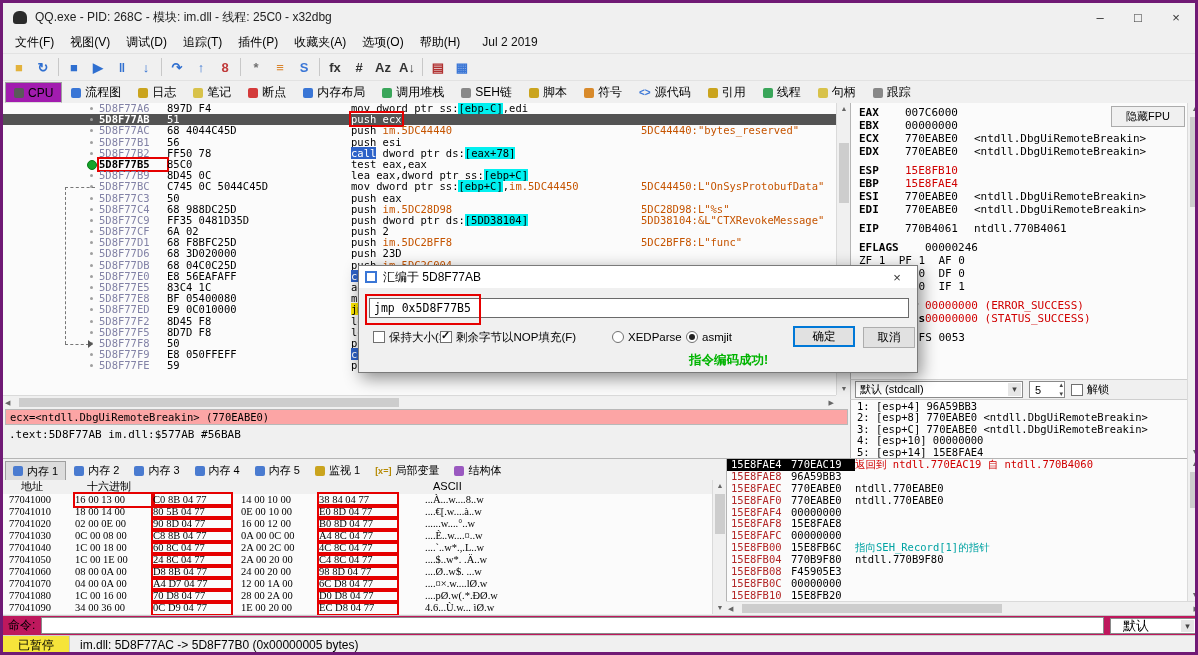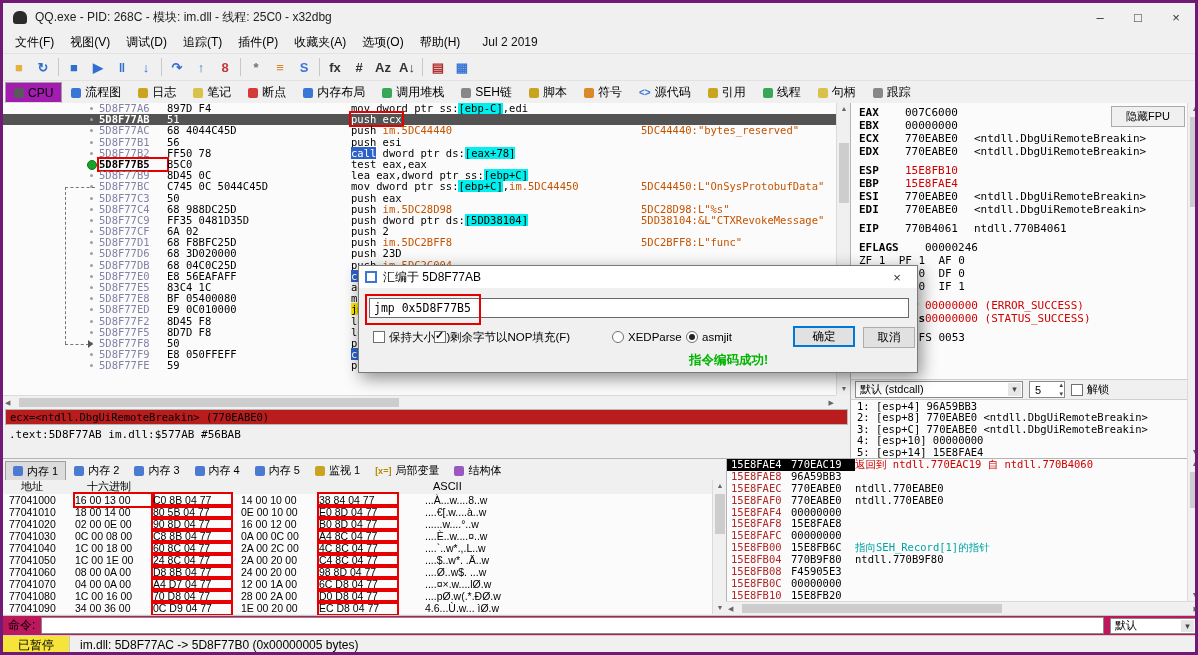--- a/index.html
+++ b/index.html
@@ -61,21 +61,21 @@
   .sbh::after{content:"▶";position:absolute;right:2px;top:0;font-size:7px;color:#666;line-height:13px;}
   .sbthumb{position:absolute;background:#cdcdcd;}
   #dvscroll{left:833px;top:100px;width:14px;height:292px;}
   #dhscroll{left:0;top:392px;width:833px;height:13px;}
   #rvscroll{left:1184px;top:100px;width:14px;height:355px;}
   #dumpvs{left:709px;top:477px;width:14px;height:134px;}
   #stackvs{left:1184px;top:455px;width:14px;height:143px;}
   #stackhs{left:723px;top:598px;width:475px;height:13px;}
 
   
-  #infobox{position:absolute;left:2px;top:406px;width:843px;height:16px;background:#b91c1c;border:1px solid #b8b8b8;
+  #infobox{position:absolute;left:2px;top:406px;width:843px;height:16px;background:#fca5a5;border:1px solid #b8b8b8;
            font-family:"DejaVu Sans Mono",monospace;font-size:10.5px;line-height:14px;padding-left:4px;box-sizing:border-box;}
   #addrline{position:absolute;left:2px;top:424px;height:16px;font-family:"DejaVu Sans Mono",monospace;font-size:11px;line-height:16px;padding-left:4px;}
 
   
   #registers{position:absolute;left:847px;top:100px;width:337px;height:276px;background:#fbfbfb;overflow:hidden;border-left:1px solid #b5b5b5;box-sizing:border-box;}
   #reglines{padding:3px 0 0 8px;}
   .regline{height:13px;line-height:13px;font-family:"DejaVu Sans Mono",monospace;font-size:11px;white-space:pre;}
   .rgap{height:6px;}
   .rname{display:inline-block;width:46px;font-weight:bold;}
   .rname.wide{width:66px;}
@@ -101,58 +101,58 @@
   #memtabs{position:absolute;left:0;top:455px;width:723px;height:22px;display:flex;align-items:flex-end;gap:1px;padding-left:2px;
            border-top:1px solid #b5b5b5;background:#f0f0f0;box-sizing:border-box;}
   .btab{display:inline-flex;align-items:center;gap:4px;padding:2px 7px;height:19px;box-sizing:border-box;font-size:11px;}
   .btab.on{background:#dcdcdc;border:1px solid #9f9f9f;border-bottom:none;}
   .bti{width:10px;height:10px;border-radius:2px;display:inline-block;}
   .bti.txt{width:auto;height:auto;font-size:9px;font-weight:bold;background:transparent;}
   #dumphdr{position:absolute;left:0;top:477px;width:709px;height:14px;background:#f0f0f0;border-bottom:1px solid #d0d0d0;font-size:11px;}
   #dumphdr span{position:absolute;top:0;line-height:13px;}
   #dh-addr{left:18px;} #dh-hex{left:84px;} #dh-ascii{left:430px;}
   #dumprows{position:absolute;left:0;top:491px;width:709px;height:120px;background:#fbfbfb;}
-  .durow{display:flex;height:12px;line-height:12px;font-family:Liberation Sans, sans-serif;font-size:10.5px;white-space:pre;}
+  .durow{display:flex;height:12px;line-height:12px;font-family:Liberation Serif, serif;font-size:10.5px;white-space:pre;}
   .duaddr{width:66px;flex:none;padding-left:6px;}
   .dug{width:78px;flex:none;}
   .dug.gap{margin-left:10px;}
   .duascii{margin-left:28px;}
   .rbx{outline:2px solid #e60000;}
   #stack{position:absolute;left:723px;top:455px;width:461px;height:143px;background:#fbfbfb;border-top:1px solid #b5b5b5;
          border-left:1px solid #b5b5b5;box-sizing:border-box;overflow:hidden;}
   .strow{display:flex;height:11.9px;line-height:11.9px;font-family:"DejaVu Sans Mono",monospace;font-size:10.5px;white-space:pre;}
   .staddr{width:60px;flex:none;color:#b22626;padding-left:4px;}
   .stval{width:64px;flex:none;}
   .red{color:#d00000;}
   .cyan{color:#00a3a3;}
   .ssel{background:#000;color:#fff !important;}
 
   
   #cmdbar{position:absolute;left:0;top:612px;width:1198px;height:20px;background:#be185d;border-top:1px solid #c9c9c9;
           display:flex;align-items:center;padding:0 5px;box-sizing:border-box;gap:6px;}
   #cmdinput{flex:1;height:15px;border:1px solid #8a8a8a;background:#fff;font-family:"DejaVu Sans Mono",monospace;font-size:11px;padding:0 3px;}
-  #cmdcombo{width:86px;height:16px;background:#fff;border:1px solid #8a8a8a;font-size:11px;display:flex;align-items:center;
-            padding-left:4px;position:relative;box-sizing:border-box;}
+  #cmdcombo{width:86px;height:16px;background:#fff;border:1px solid #8a8a8a;font-size:13px;display:flex;align-items:center;
+            padding-left:12px;position:relative;box-sizing:border-box;}
   #cmdcombo::after{content:"▾";position:absolute;right:1px;top:1px;font-size:9px;color:#444;background:#e6e6e6;width:13px;height:12px;text-align:center;line-height:12px;}
   #statusbar{position:absolute;left:0;top:632px;width:1198px;height:18px;background:#f0f0f0;border-top:1px solid #cfcfcf;display:flex;align-items:center;}
   #statusbadge{width:66px;height:100%;background:#f6e43a;display:flex;align-items:center;justify-content:center;border-right:1px solid #c9c9c9;}
   #statustext{margin-left:10px;}
   #taskbar{position:absolute;left:0;top:650px;width:1198px;height:5px;background:#14142b;}
 
   
   #dialog{position:absolute;left:355px;top:262px;width:560px;height:108px;background:#f0f0f0;border:1px solid #7a7a7a;
           box-shadow:3px 5px 16px rgba(0,0,0,.45);z-index:50;box-sizing:border-box;}
   .dlgtitle{height:22px;background:#fff;display:flex;align-items:center;padding:0 6px;gap:6px;}
   .dlgicon{width:12px;height:12px;border:2px solid #3a76d6;box-sizing:border-box;}
   .dlgclose{margin-left:auto;width:28px;text-align:center;font-size:13px;color:#333;}
   #asminput{position:absolute;left:10px;top:32px;width:530px;height:18px;border:1px solid #6a6a6a;
             font-family:"DejaVu Sans Mono",monospace;font-size:11.5px;padding:0 4px;background:#fff;}
   #annin{position:absolute;left:6px;top:28px;width:112px;height:27px;border:2px solid #e60000;z-index:5;pointer-events:none;}
   .dctl{position:absolute;display:flex;align-items:center;gap:4px;font-size:11.5px;height:14px;}
-  #cb1{left:14px;top:64px;} #cb2{left:75px;top:64px;} #r1{left:253px;top:64px;} #r2{left:327px;top:64px;}
+  #cb1{left:14px;top:64px;} #cb2{left:81px;top:64px;} #r1{left:253px;top:64px;} #r2{left:327px;top:64px;}
   .cbx{width:12px;height:12px;border:1px solid #707070;background:#fff;display:inline-block;position:relative;box-sizing:border-box;}
   .cbx.checked::after{content:"✓";position:absolute;left:0;top:-3px;font-size:11px;color:#111;font-weight:bold;}
   .rdo{width:12px;height:12px;border:1px solid #707070;border-radius:50%;background:#fff;display:inline-block;position:relative;box-sizing:border-box;}
   .rdo.on::after{content:"";position:absolute;left:2px;top:2px;width:6px;height:6px;background:#222;border-radius:50%;}
   .dbtn{position:absolute;width:62px;height:21px;background:#e1e1e1;border:1px solid #adadad;display:flex;align-items:center;
         justify-content:center;font-size:11.5px;box-sizing:border-box;}
   #okbtn{left:434px;top:60px;border:2px solid #0078d7;}
   #cancelbtn{left:504px;top:61px;width:52px;}
   #dlgmsg{position:absolute;left:330px;top:86px;font-weight:bold;color:#00b400;font-size:12.5px;}
 </style>

